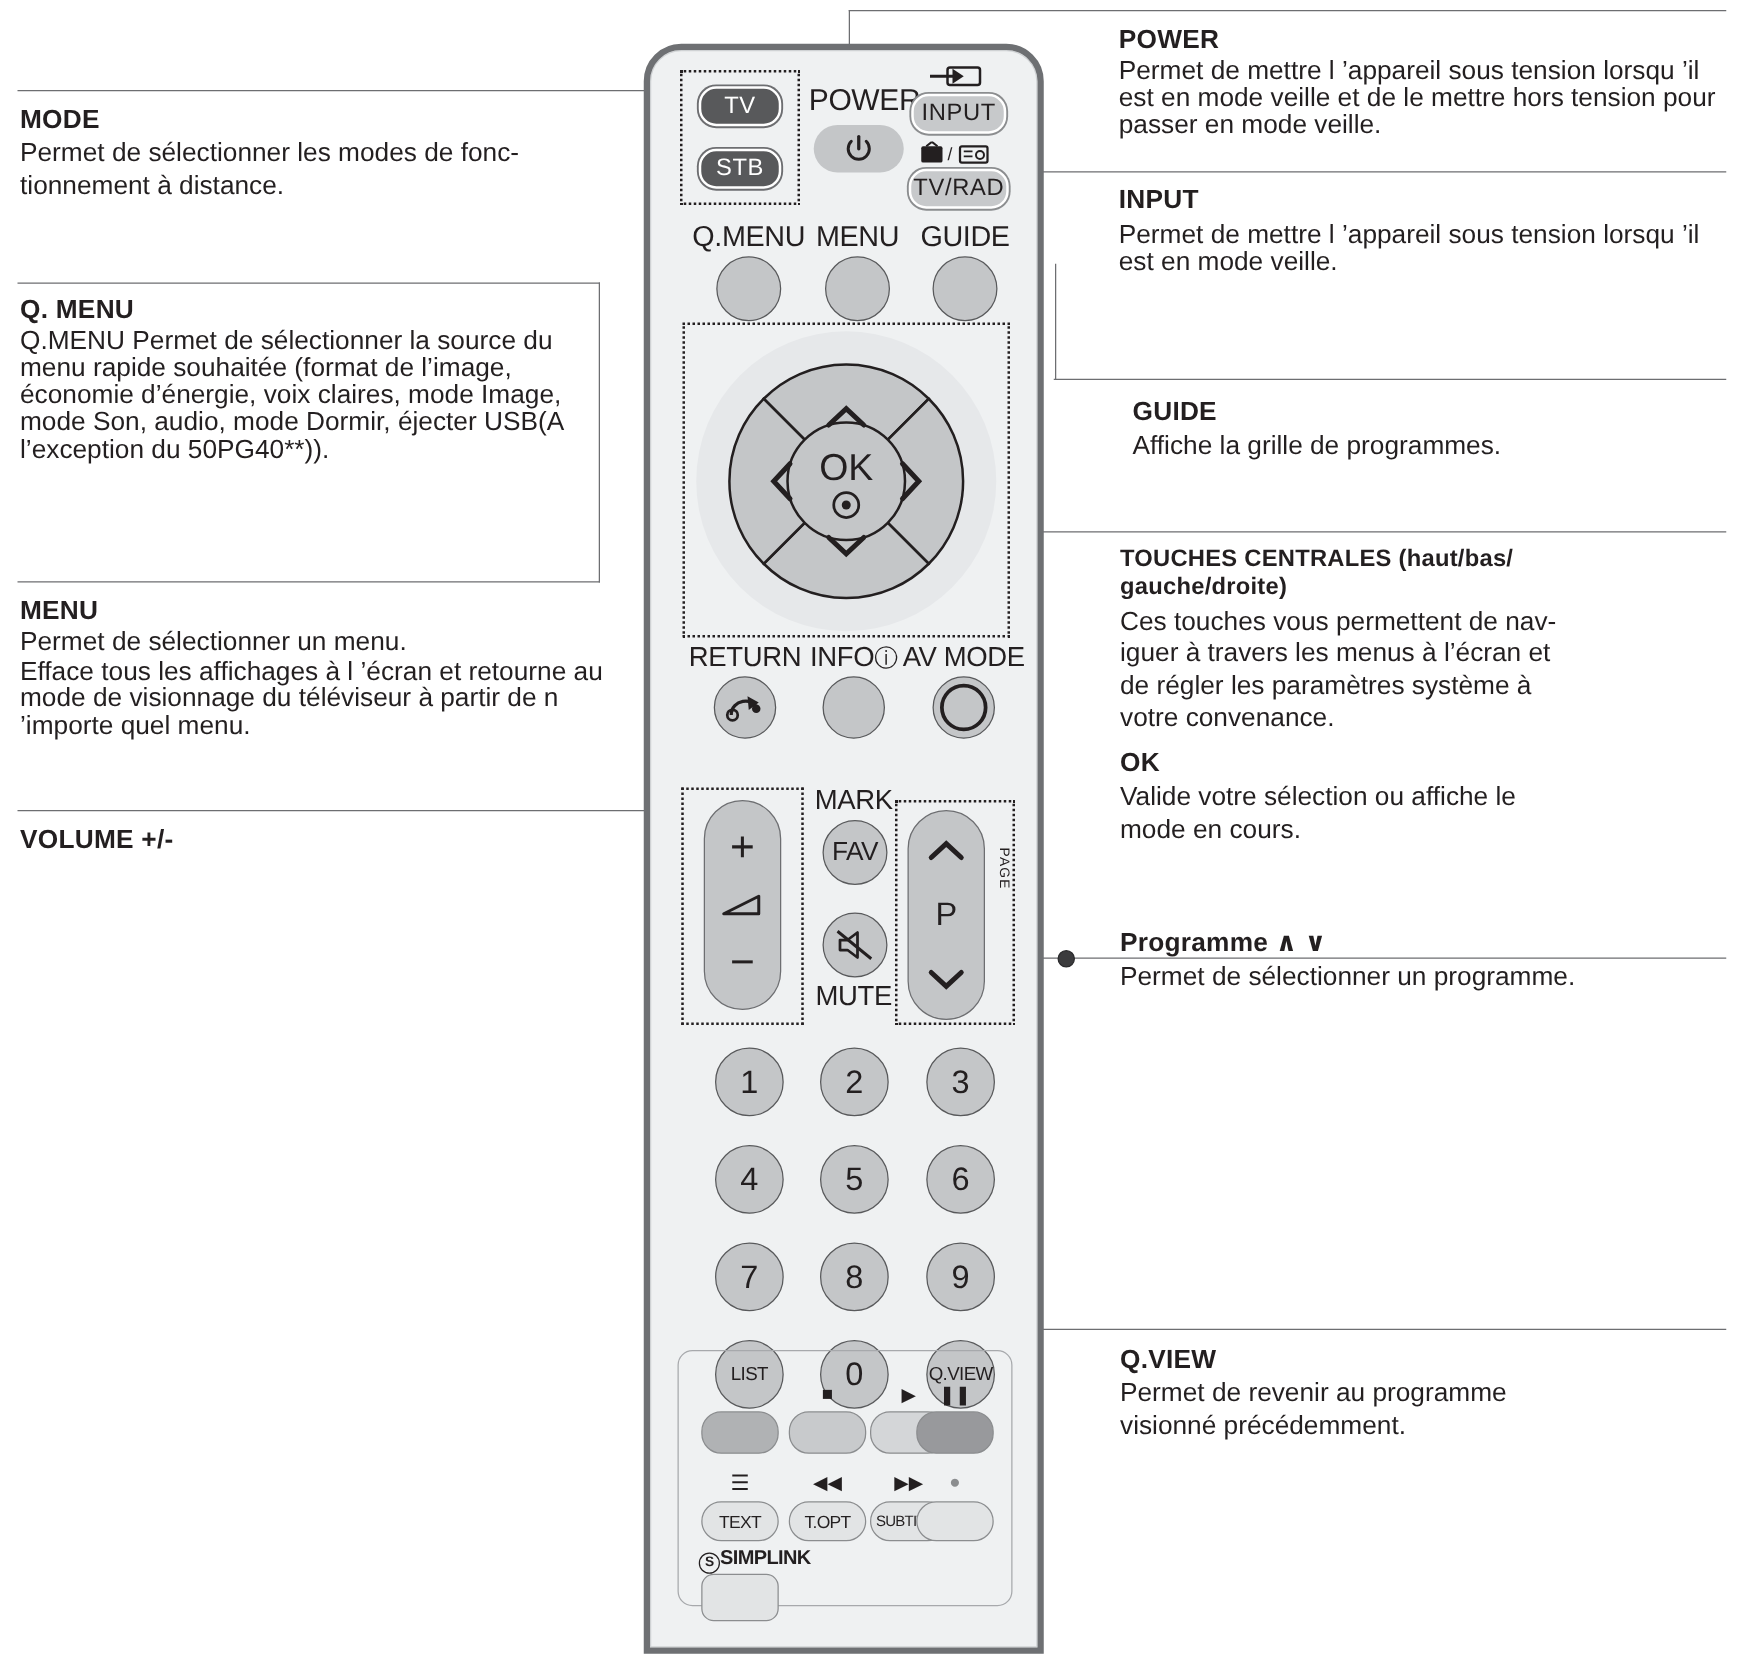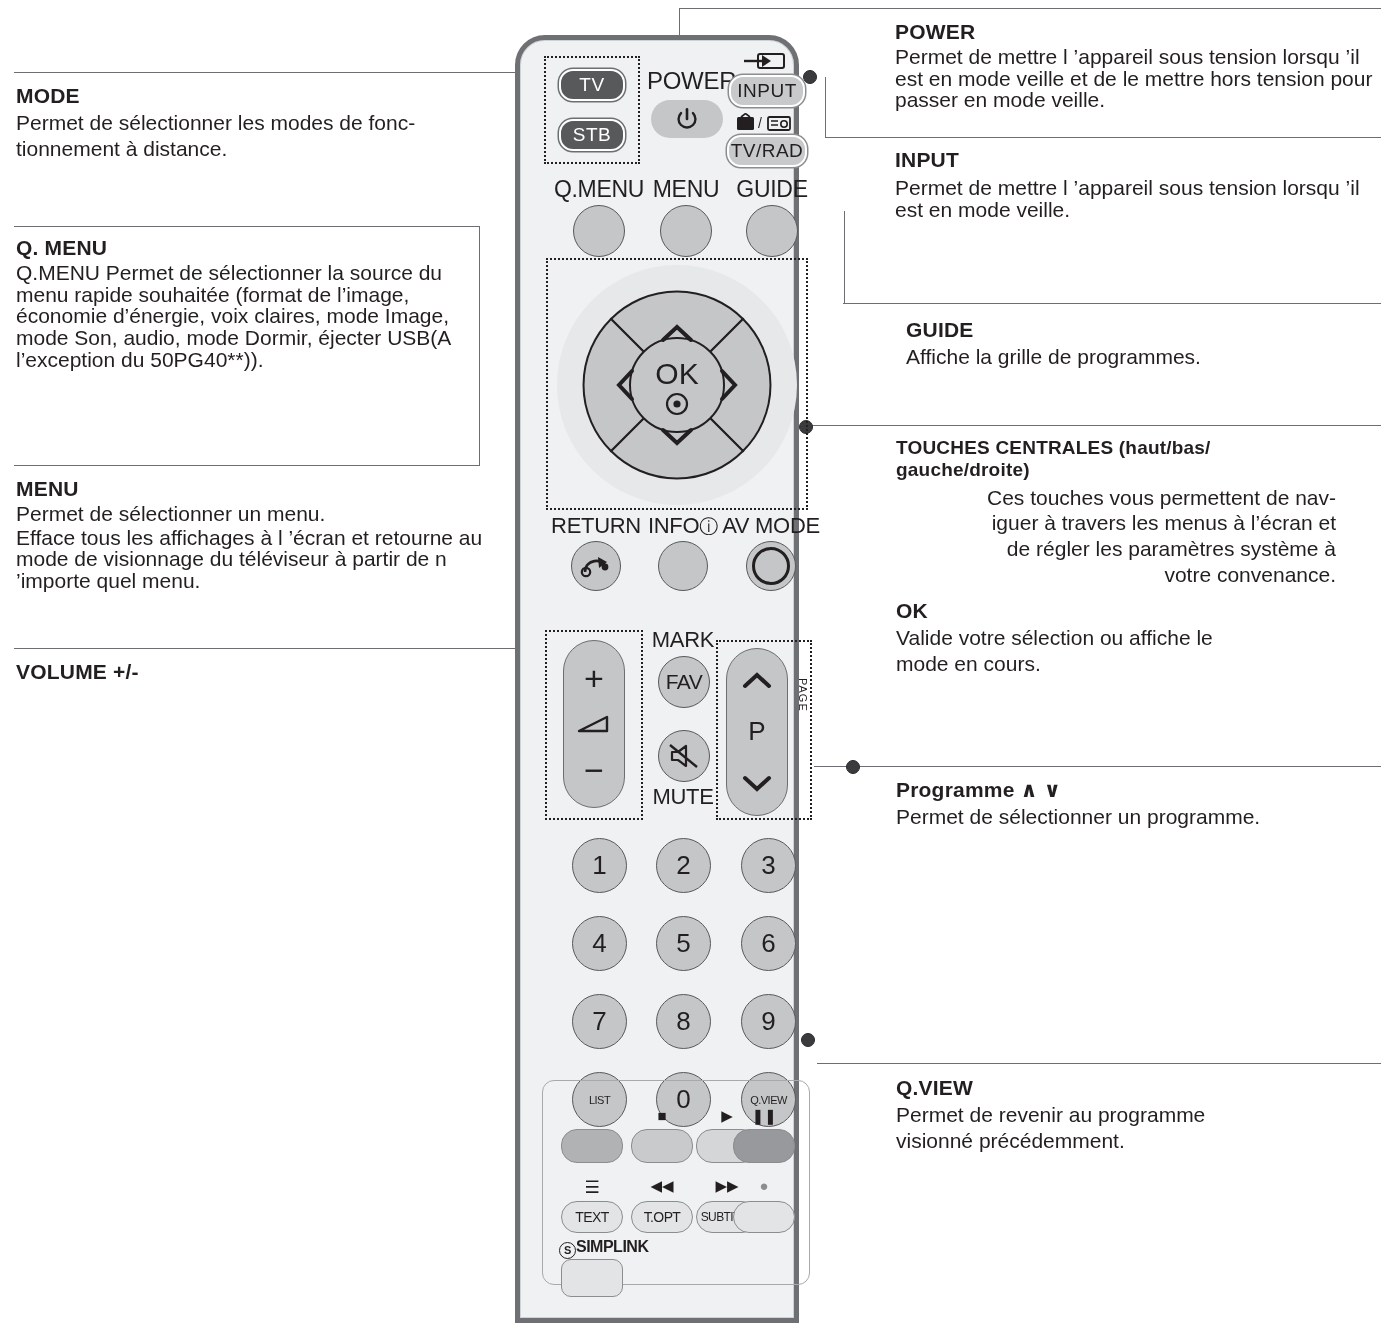--- a/index.html
+++ b/index.html
@@ -17,21 +17,21 @@
   .cblock .cbody+.cbody{}
   .cblock .ctitle.mt{margin-top:12px;}
 
   
   .hr{position:absolute;height:0;border-top:1.6px solid #6d6e71;}
   .vr{position:absolute;width:0;border-left:1.6px solid #6d6e71;}
   .dot{position:absolute;width:12px;height:12px;border-radius:50%;
        background:#3b3b3d;border:1px solid #2a2a2c;}
 
   
-  #remote{position:absolute;left:515px;top:35px;width:284px;height:1288px;
+  #remote{position:absolute;left:515px;top:35px;width:320px;height:1288px;
           background:#eff1f2;border:5px solid #6e7073;border-radius:30px 30px 0 0;
           box-sizing:border-box;box-shadow:inset 0 0 0 1px #cfd2d4;}
 
   .dash{position:absolute;border:2px dotted #231f20;box-sizing:border-box;}
 
   .lbl{position:absolute;font-size:19px;color:#231f20;white-space:nowrap;
        letter-spacing:-.3px;}
   .lbl.c{transform:translateX(-50%);}
 
   
@@ -41,21 +41,21 @@
   .pill.dark{background:#58595b;color:#fff;border:2.5px solid #fff;
              box-shadow:0 0 0 1.5px #6d6e71;}
   .pill.grey{background:#c7c9cb;color:#231f20;border:2px solid #fff;
              box-shadow:0 0 0 1.5px #8b8d8f;}
 
   
   .rnd{position:absolute;border-radius:50%;background:#c4c6c8;
        border:1.6px solid #58595b;box-sizing:border-box;
        display:flex;align-items:center;justify-content:center;
        font-size:26px;color:#231f20;}
-  .rnd.sm{font-size:11px;letter-spacing:-.5px;}
+  .rnd.sm{font-size:15px;letter-spacing:-.5px;}
 
   
   .pwr{position:absolute;width:72px;height:38px;border-radius:19px;background:#c4c6c8;
        display:flex;align-items:center;justify-content:center;}
 
   
   .rock{position:absolute;width:62px;height:168px;border-radius:31px;
         background:#c4c6c8;border:1.6px solid #6d6e71;box-sizing:border-box;
         display:flex;flex-direction:column;align-items:center;
         justify-content:space-around;padding:10px 0;}
@@ -140,26 +140,26 @@
   <p class="cbody tight" style="margin-top:5px;">Permet de mettre l ’appareil sous tension lorsqu ’il est en mode veille.</p>
 </div>
 
 <div class="cblock" style="left:906px;top:318px;width:470px;">
   <div class="ctitle">GUIDE</div>
   <p class="cbody">Affiche la grille de programmes.</p>
 </div>
 
 <div class="cblock" style="left:896px;top:437px;width:440px;">
   <div class="ctitle small">TOUCHES CENTRALES (haut/bas/<br>gauche/droite)</div>
-  <p class="cbody" style="margin-top:4px;text-align:right;">Ces touches vous permettent de nav-<br>iguer à travers les menus à l’écran et<br>de régler les paramètres système à<br>votre convenance.</p>
+  <p class="cbody" style="margin-top:4px;">Ces touches vous permettent de nav-<br>iguer à travers les menus à l’écran et<br>de régler les paramètres système à<br>votre convenance.</p>
   <div class="ctitle mt">OK</div>
   <p class="cbody" style="margin-top:1px;">Valide votre sélection ou affiche le<br>mode en cours.</p>
 </div>
 
-<div class="cblock" style="left:896px;top:778px;width:470px;">
+<div class="cblock" style="left:896px;top:743px;width:470px;">
   <div class="ctitle">Programme ∧  ∨</div>
   <p class="cbody">Permet de sélectionner un programme.</p>
 </div>
 
 <div class="cblock" style="left:896px;top:1076px;width:470px;">
   <div class="ctitle">Q.VIEW</div>
   <p class="cbody">Permet de revenir au programme<br>visionné précédemment.</p>
 </div>
 
 <div id="remote">

